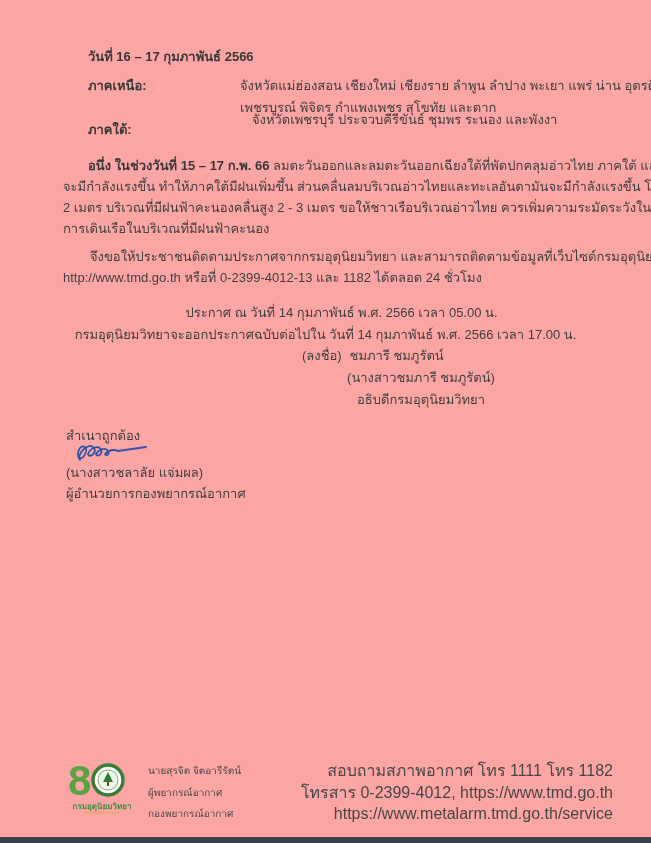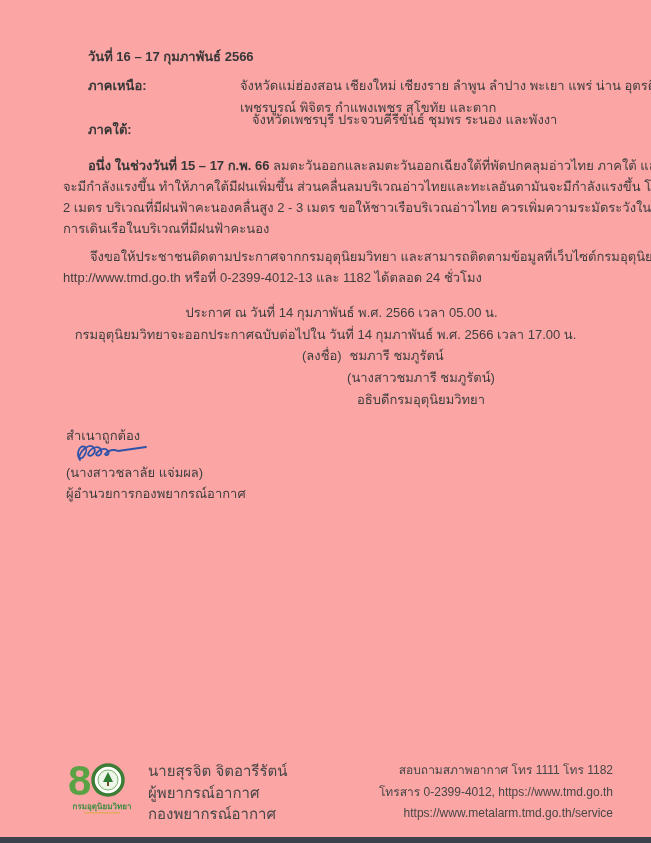--- a/index.html
+++ b/index.html
@@ -16,22 +16,22 @@
   .b{font-weight:bold;color:#383838;}
   .centered{position:absolute;left:0;width:651px;text-align:center;}
   .sign-block{position:absolute;left:302px;top:345px;width:238px;}
   .sign-row{display:flex;gap:8px;line-height:22px;}
   .sign-center{text-align:center;line-height:22px;}
   .cert-block{position:absolute;left:66px;top:427px;}
   .cert-label{line-height:17px;}
   .cert-sig{position:absolute;left:4px;top:14px;}
   .cert-name{position:absolute;left:0;top:35px;white-space:nowrap;}
   .cert-title{position:absolute;left:0;top:56px;white-space:nowrap;}
-  .footer-left{position:absolute;left:148px;top:760px;line-height:21.5px;font-size:15px;color:#474747;}
-  .footer-right{position:absolute;right:38px;top:760px;text-align:right;line-height:21.5px;font-size:12px;color:#474747;}
+  .footer-left{position:absolute;left:148px;top:760px;line-height:21.5px;font-size:10px;color:#474747;}
+  .footer-right{position:absolute;right:38px;top:760px;text-align:right;line-height:21.5px;font-size:16px;color:#474747;}
   .footer-logo{position:absolute;left:62px;top:755px;}
   .bottom-bar{position:absolute;left:0;bottom:0;width:651px;height:6px;background:#3b424b;}
 </style>
 </head>
 <body>
 
 <div class="page">
 
   <div class="line b" style="left:88px;top:48px;">วันที่ 16 – 17 กุมภาพันธ์ 2566</div>
 

